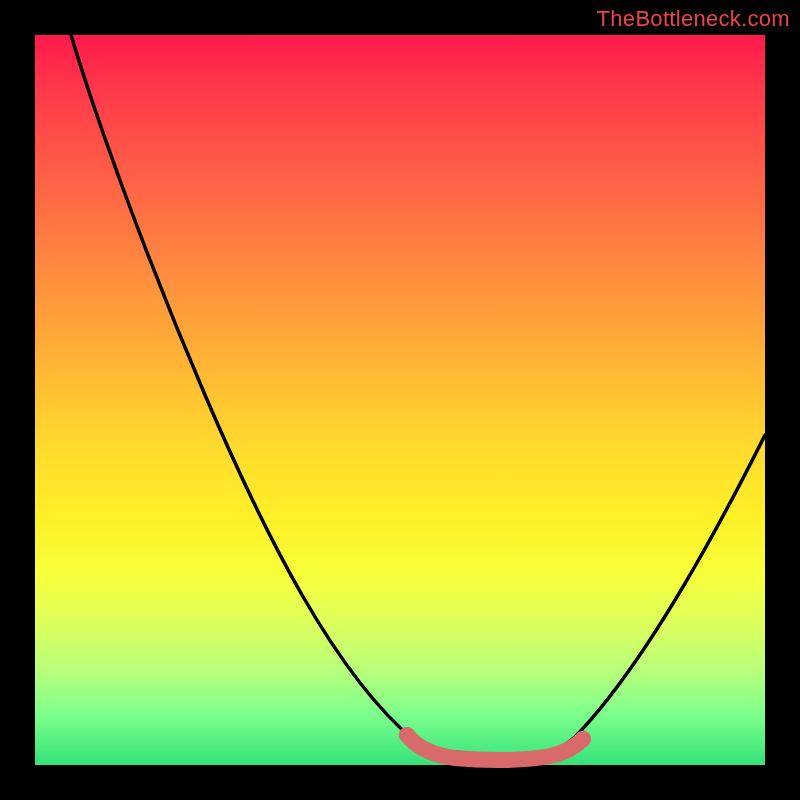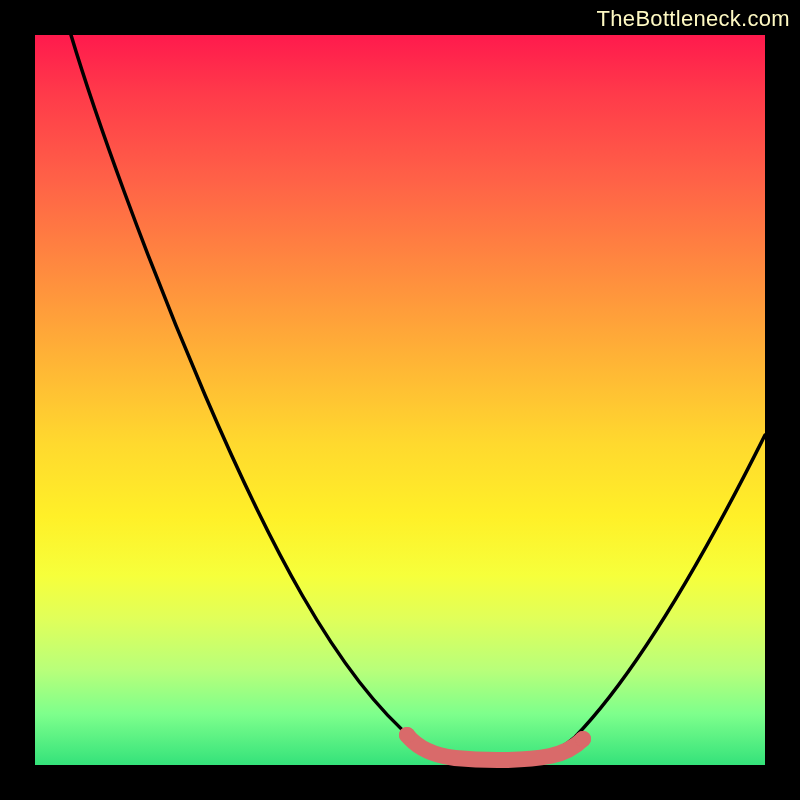--- a/index.html
+++ b/index.html
@@ -14,21 +14,21 @@
   .frame {
     position: relative;
     width: 800px;
     height: 800px;
     background: #000;
   }
   .watermark {
     position: absolute;
     top: 6px;
     right: 10px;
-    color: #fef9c3;
+    color: #ef4444;
     font-size: 22px;
     font-weight: 500;
     letter-spacing: 0.3px;
     z-index: 5;
   }
   .plot-area {
     position: absolute;
     left: 35px;
     top: 35px;
     width: 730px;

